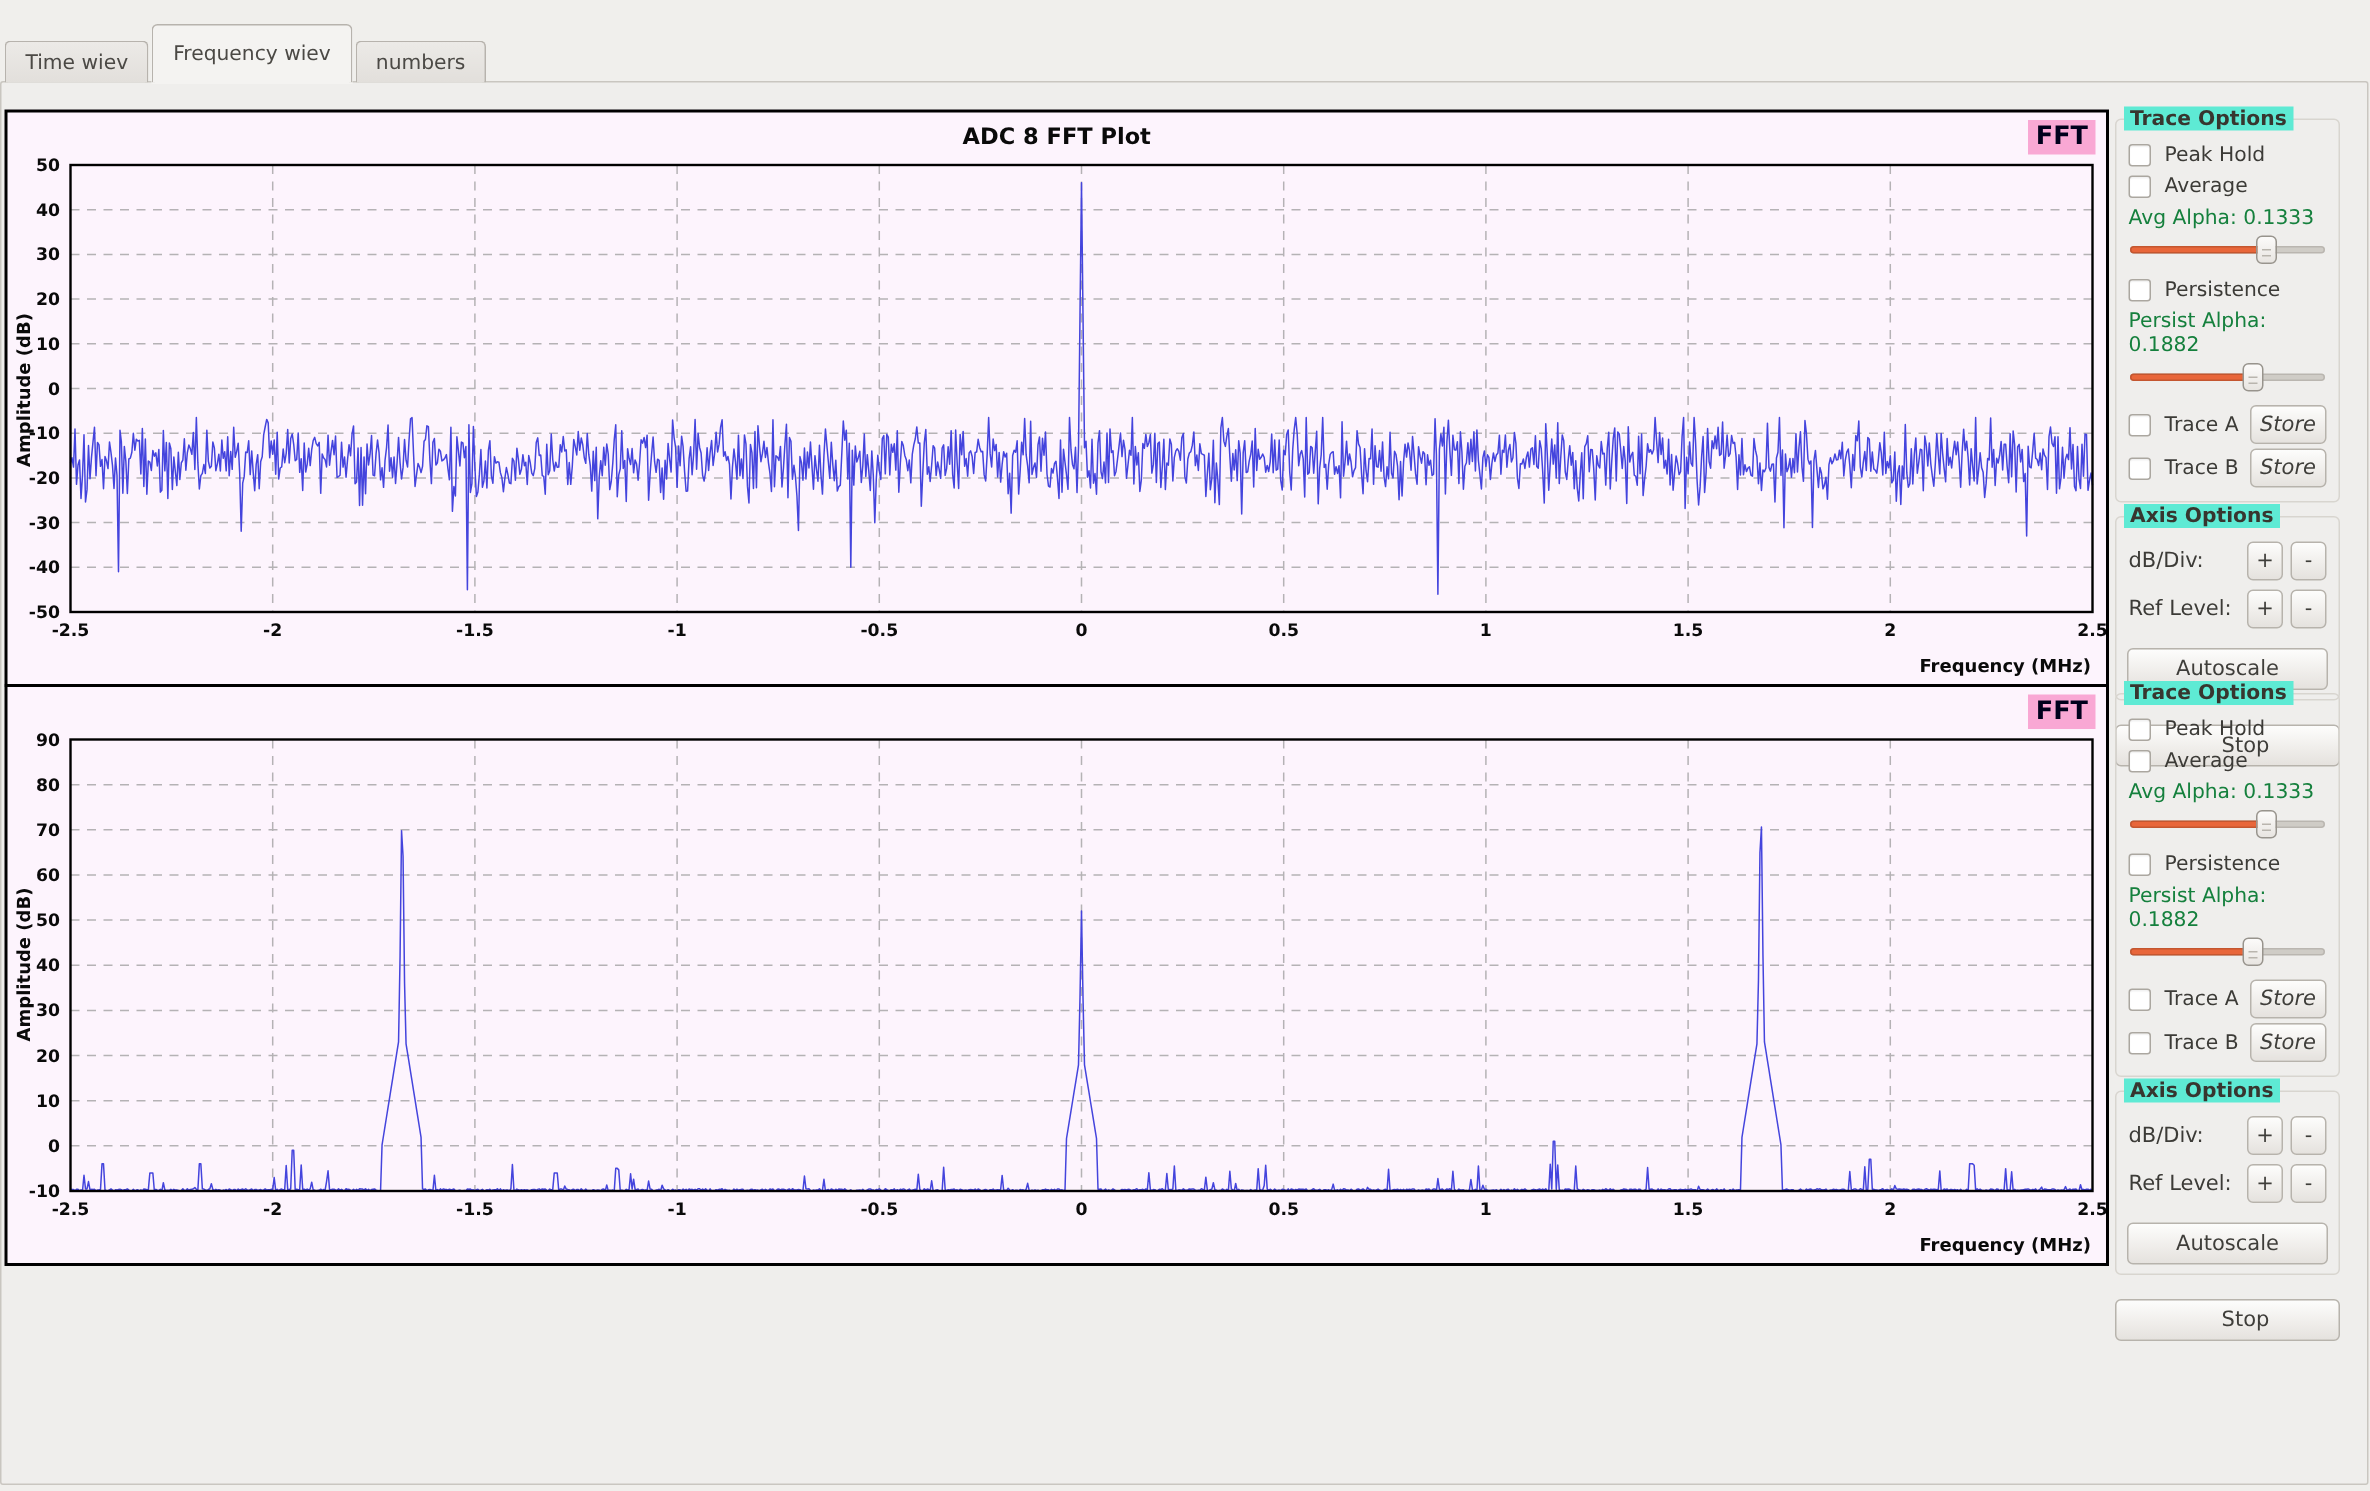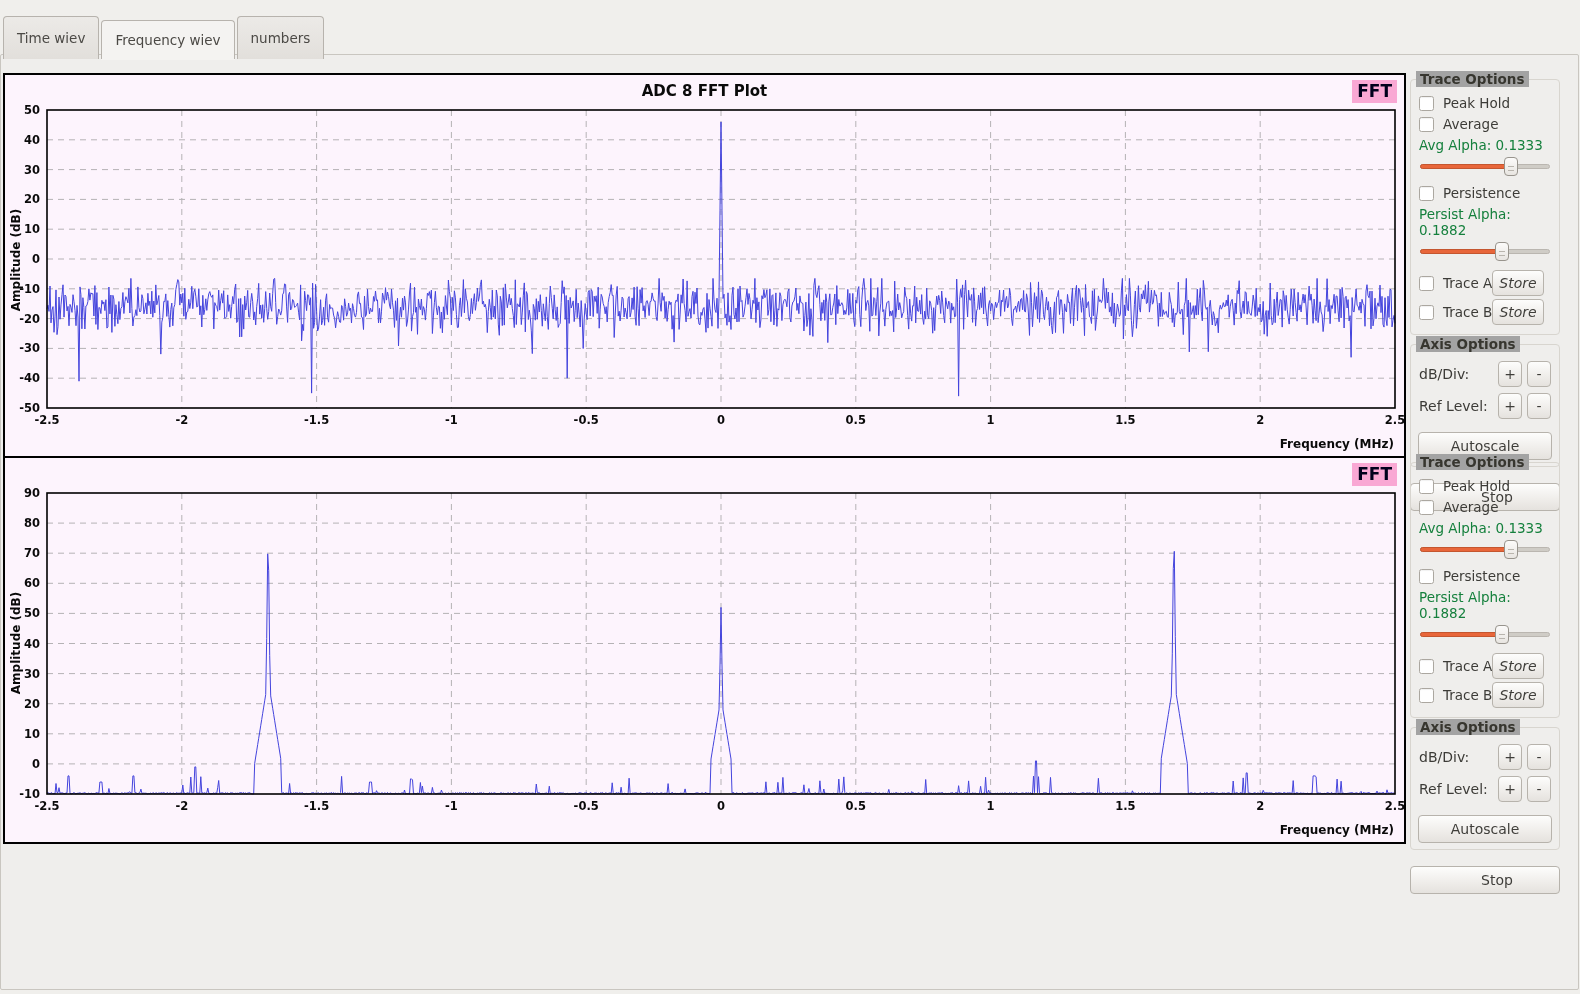--- a/index.html
+++ b/index.html
@@ -5,21 +5,21 @@
   * { box-sizing: border-box; margin: 0; padding: 0; }
   html,body { width:1580px; height:994px; }
   body {
     font-family: "DejaVu Sans", "Liberation Sans", sans-serif;
     background:#f0efec; color:#3c3b37; font-size:13px;
     position:relative; overflow:hidden;
   }
   
   .tabbar { position:absolute; left:3px; top:16px; display:flex; align-items:flex-end; z-index:5; }
   .tab {
-    height:43px; padding:0 13px; display:flex; align-items:center;
+    height:28px; padding:0 13px; display:flex; align-items:center;
     background:linear-gradient(#eceae7,#e2dfdb);
     border:1px solid #b7b3ad; border-bottom:none;
     border-radius:4px 4px 0 0; margin-right:2px;
     color:#4b4945; font-size:13.5px; cursor:default;
   }
   .tab.active {
     height:39px; background:#f4f3f1; position:relative; z-index:6;
     box-shadow:0 1px 0 #f4f3f1;
   }
   
@@ -60,21 +60,21 @@
     position:absolute; left:1410px; width:150px;
     display:flex; flex-direction:column; font-size:13.5px;
   }
   #opts1 { top:70px; }
   #opts2 { top:453px; }
   .group {
     border:1px solid #d8d5cf; border-radius:4px; position:relative;
     padding:10px 7px 6px 7px; margin-top:9px; background:transparent;
   }
   .group-title {
-    position:absolute; top:-9px; left:5px; background:#a3a3a3;
+    position:absolute; top:-9px; left:5px; background:#5eead4;
     padding:0 4px; font-weight:bold; font-size:13.5px; color:#37362f;
   }
   .cbrow { display:flex; align-items:center; margin:5px 1px; cursor:default; }
   .cb {
     width:15px; height:15px; background:#fff; border:1px solid #aba7a0;
     border-radius:2.5px; margin-right:9px; flex:0 0 auto;
     box-shadow:inset 0 1px 1px rgba(0,0,0,.06);
   }
   .graylbl { color:#15803d; margin:3px 1px; font-size:13.5px; }
   .slider { position:relative; height:20px; margin:2px 2px 9px 2px; }
@@ -94,21 +94,21 @@
   }
   .slider .handle::after {
     content:""; position:absolute; left:3px; right:3px; top:8px; height:3px;
     border-top:1px solid #b9b5ae; border-bottom:1px solid #b9b5ae;
   }
   .btn {
     font-family:inherit; font-size:14px; color:#3f3e3a;
     background:linear-gradient(#fdfdfc,#f0eeeb 55%,#e5e2de);
     border:1px solid #b7b3ac; border-radius:4px; cursor:default;
   }
-  .storerow { display:flex; align-items:center; margin:3px 1px; }
+  .storerow { display:flex; align-items:center; justify-content:space-between; margin:3px 1px; }
   .storerow .cbrow { margin:0; }
   .btn.store { padding:4px 6px;font-style:italic; }
   .axisrow { display:flex; align-items:center; margin:6px 1px; }
   .axisrow .axlabel { flex:1; font-size:14px; }
   .btn.sq { width:24px; height:26px; margin-left:5px; font-size:14px; line-height:1; }
   .btn.wide { width:100%; height:28px; margin-top:7px; }
   .btn.stop { width:100%; height:28px; margin-top:16px;padding-left:24px; }
 </style>
 </head>
 <body>

